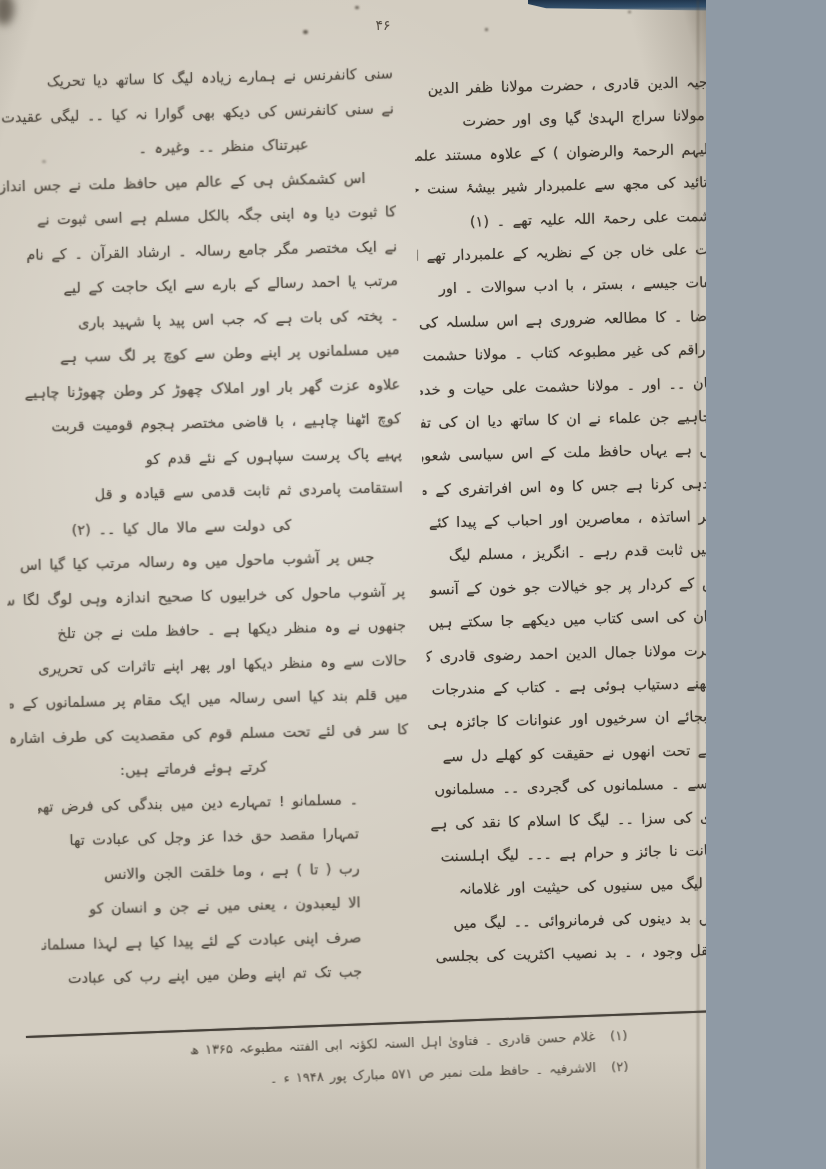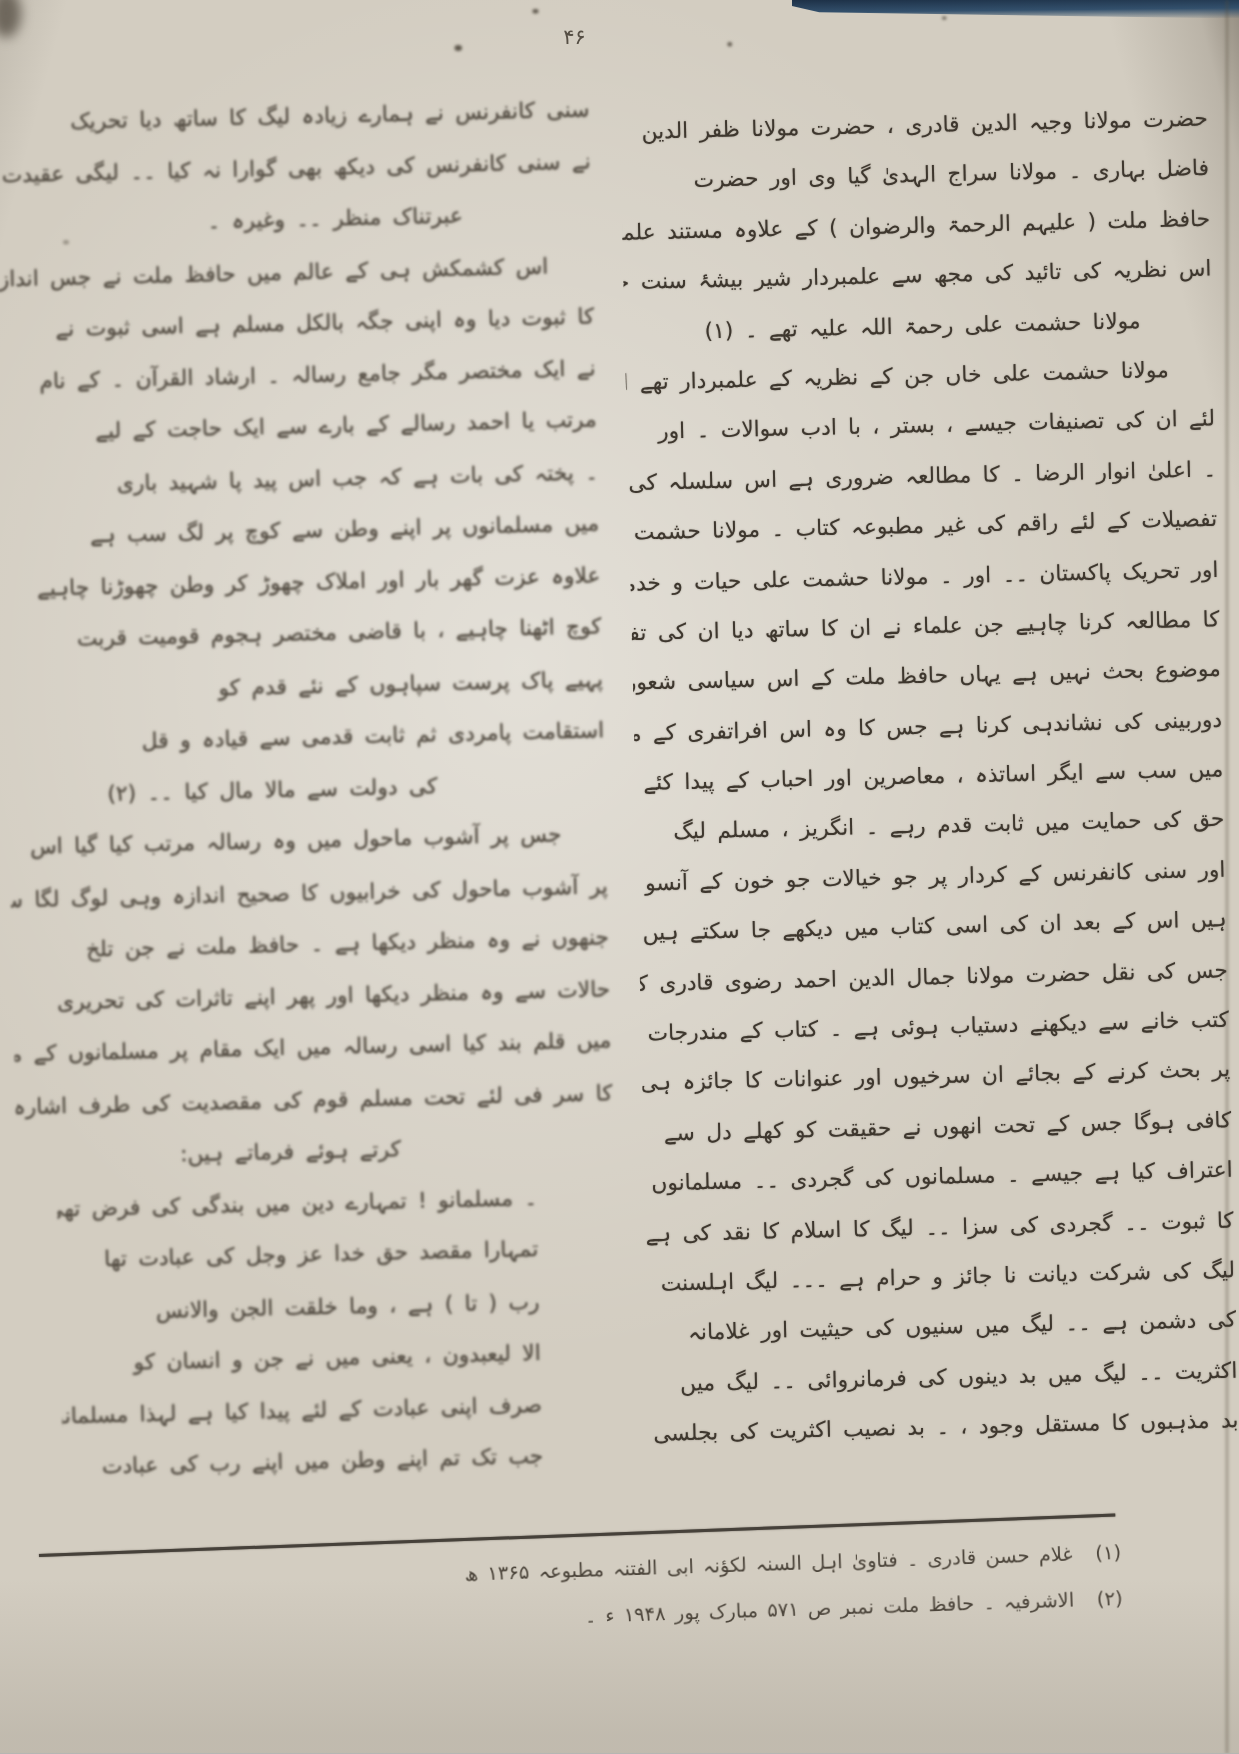--- a/index.html
+++ b/index.html
@@ -1,19 +1,19 @@
 <!DOCTYPE html>
 <html lang="ur" dir="ltr"><head>
 <meta charset="utf-8">
 <style>
   html,body{margin:0;padding:0;}
   body{width:826px;height:1169px;background:#8f9aa5;font-family:"DejaVu Sans",sans-serif;}
 
   .photo{
-    position:relative;width:826px;height:1169px;overflow:hidden;
+    position:relative;width:706px;height:1169px;overflow:hidden;
     background:
       linear-gradient(105deg, rgba(40,34,24,0.10), rgba(0,0,0,0) 4%),
       linear-gradient(255deg, rgba(59,49,37,0.42), rgba(59,49,37,0.16) 2.6%, rgba(0,0,0,0) 8%),
       linear-gradient(to bottom, rgba(0,0,0,0) 90%, rgba(98,90,76,0.16) 99%),
       radial-gradient(ellipse 70% 55% at 42% 38%, rgba(255,255,253,0.38), rgba(0,0,0,0) 72%),
       #d3cdc1;
   }
 
   .edge-line{position:absolute;right:7px;top:0;bottom:0;width:2px;
     background:rgba(84,74,60,0.35);filter:blur(1px);}

